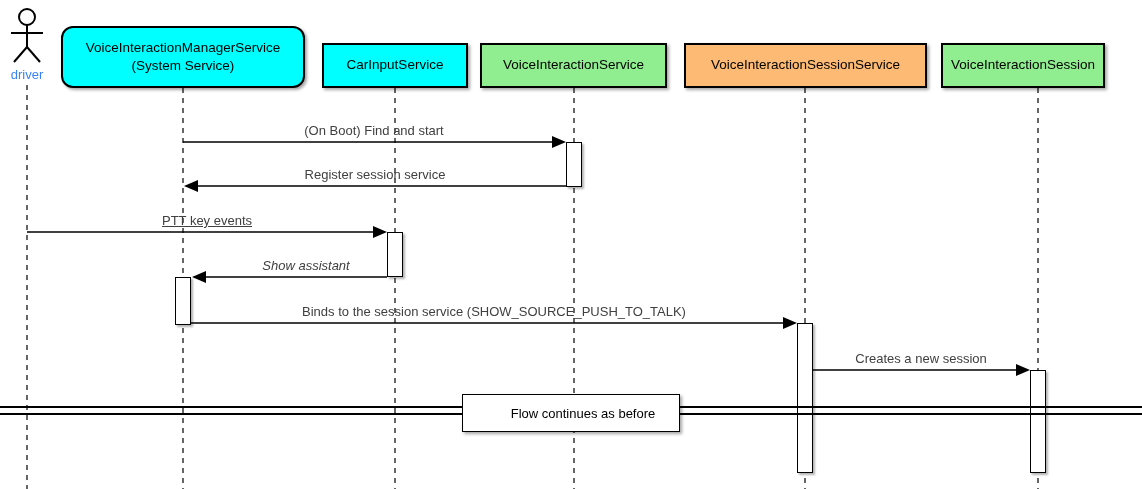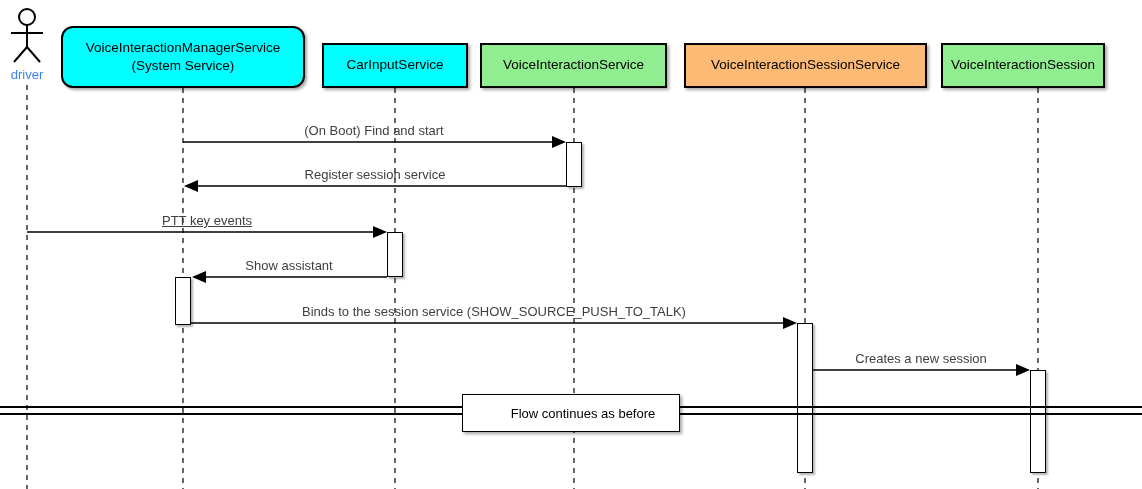--- a/index.html
+++ b/index.html
@@ -148,19 +148,19 @@
   <div class="participant" style="left: 61px; top: 26px; width: 244px; height: 62px; background-color: rgb(0, 255, 255); border-radius: 12px;">VoiceInteractionManagerService
 (System Service)</div>
   <div class="participant" style="left: 322px; top: 43px; width: 146px; height: 45px; background-color: rgb(0, 255, 255);">CarInputService</div>
   <div class="participant" style="left: 480px; top: 43px; width: 187px; height: 45px; background-color: rgb(144, 238, 144);">VoiceInteractionService</div>
   <div class="participant" style="left: 684px; top: 43px; width: 243px; height: 45px; background-color: #fdba74;">VoiceInteractionSessionService</div>
   <div class="participant" style="left: 941px; top: 43px; width: 164px; height: 45px; background-color: rgb(144, 238, 144);">VoiceInteractionSession</div>
 
   <div class="msg-label" style="left:374px; top:123px;">(On Boot) Find and start</div>
   <div class="msg-label" style="left:375px; top:167px;">Register session service</div>
   <div class="msg-label" style="left:207px; top:213px;text-decoration:underline;">PTT key events</div>
-  <div class="msg-label" style="left:289px; top:258px;">Show assistant</div>
+  <div class="msg-label" style="left:306px; top:258px;font-style:italic;">Show assistant</div>
   <div class="msg-label" style="left:494px; top:304px;">Binds to the session service (SHOW_SOURCE_PUSH_TO_TALK)</div>
   <div class="msg-label" style="left:921px; top:351px;">Creates a new session</div>
 
   <div class="divider-box">Flow continues as before</div>
 
 </div>
 
 </body></html>

